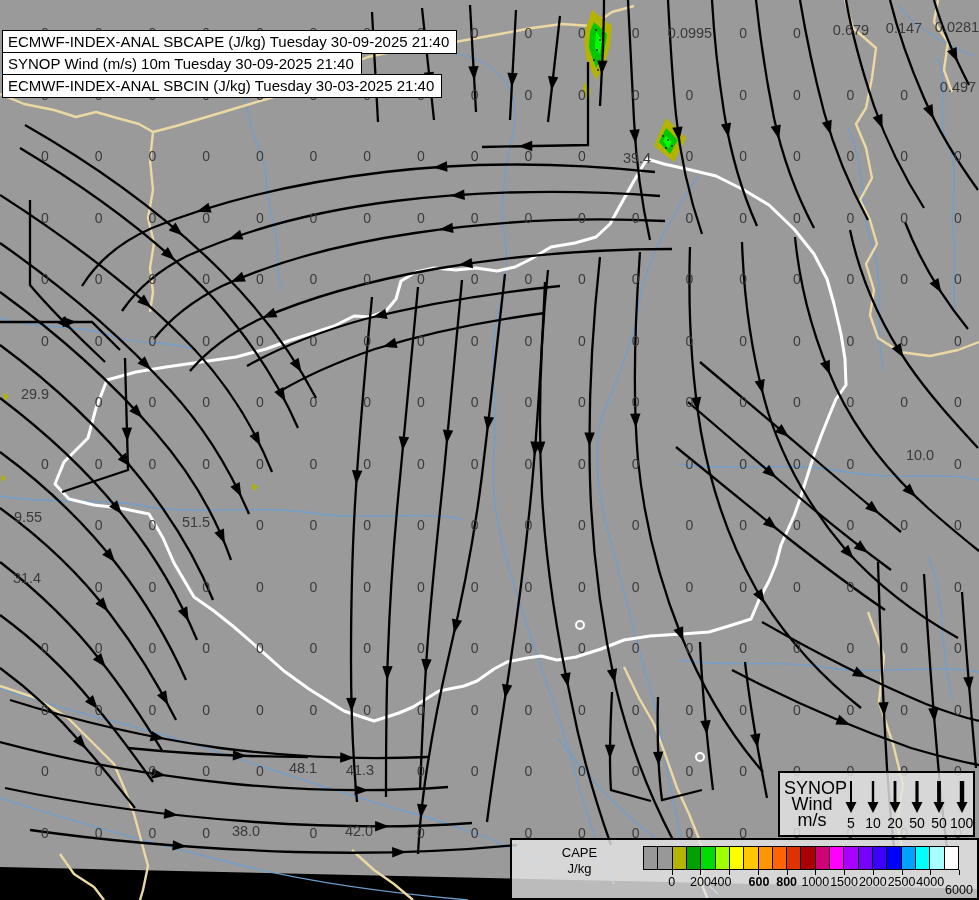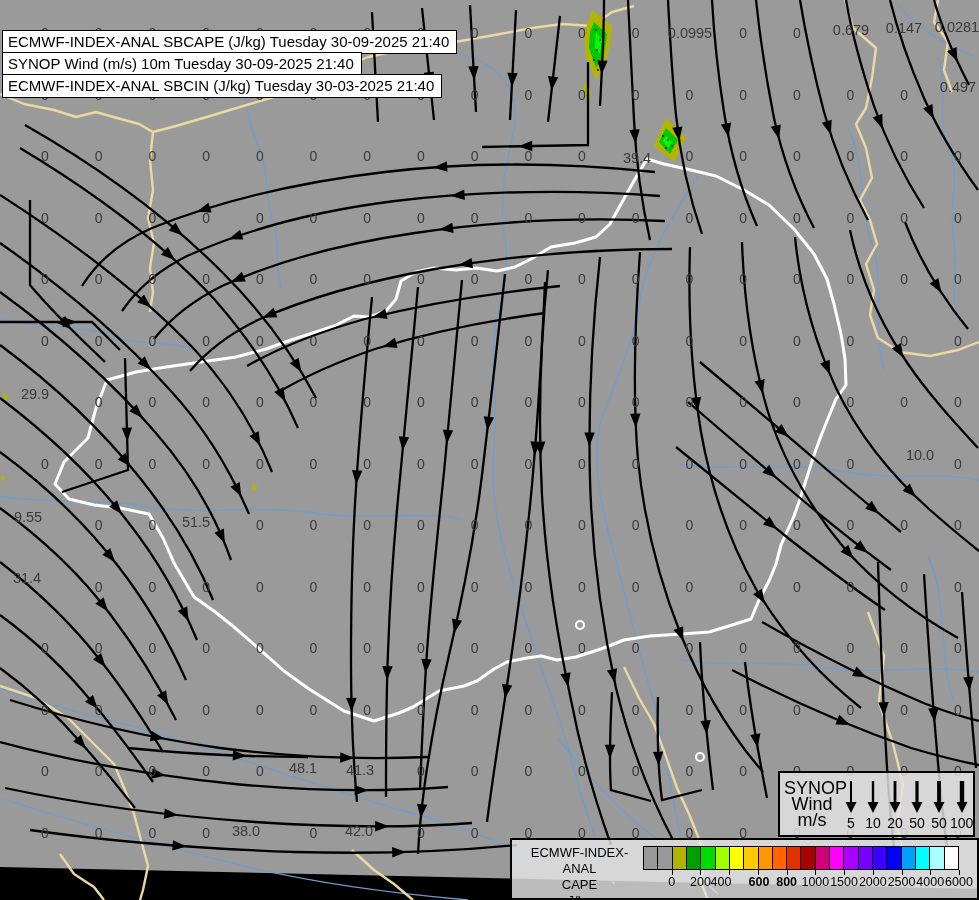--- a/index.html
+++ b/index.html
@@ -566,21 +566,20 @@
             <line x1="11" y1="3" x2="11" y2="26" stroke="#000" stroke-width="4.4"></line>
             <polygon points="11,35 5.5,24 16.5,24" fill="#000"></polygon>
           </svg>
           <div class="val">100</div>
         </div>
       </div>
   </div>
 
   <div class="legend" id="cape-legend">
     <div id="cape-title">
-      <div>ECMWF-INDEX-ANAL</div>
       <div>CAPE</div>
       <div>J/kg</div>
     </div>
     <div id="cape-barwrap">
       <div id="cape-bar">
           <div class="cape-cell" style="background: rgb(152, 152, 152);"></div>
           <div class="cape-cell" style="background: rgb(152, 152, 152);"></div>
           <div class="cape-cell" style="background: rgb(180, 180, 0);"></div>
           <div class="cape-cell" style="background: rgb(0, 160, 0);"></div>
           <div class="cape-cell" style="background: rgb(0, 220, 0);"></div>
@@ -619,17 +618,17 @@
           <div class="cape-lab" style="left: 28.7273px;">0</div>
           <div class="cape-lab" style="left: 57.4545px;">200</div>
           <div class="cape-lab" style="left: 78px;">400</div>
           <div class="cape-lab" style="left: 116px; font-weight: bold;">600</div>
           <div class="cape-lab" style="left: 143.636px; font-weight: bold;">800</div>
           <div class="cape-lab" style="left: 172.364px;">1000</div>
           <div class="cape-lab" style="left: 201.091px;">1500</div>
           <div class="cape-lab" style="left: 229.818px;">2000</div>
           <div class="cape-lab" style="left: 258.545px;">2500</div>
           <div class="cape-lab" style="left: 287.273px;">4000</div>
-          <div class="cape-lab" style="left: 316px;">6000</div>
+          <div class="cape-lab" style="left: 316px; margin-top: 8px;">6000</div>
         </div>
     </div>
   </div>
 </div>
 
 </body></html>

